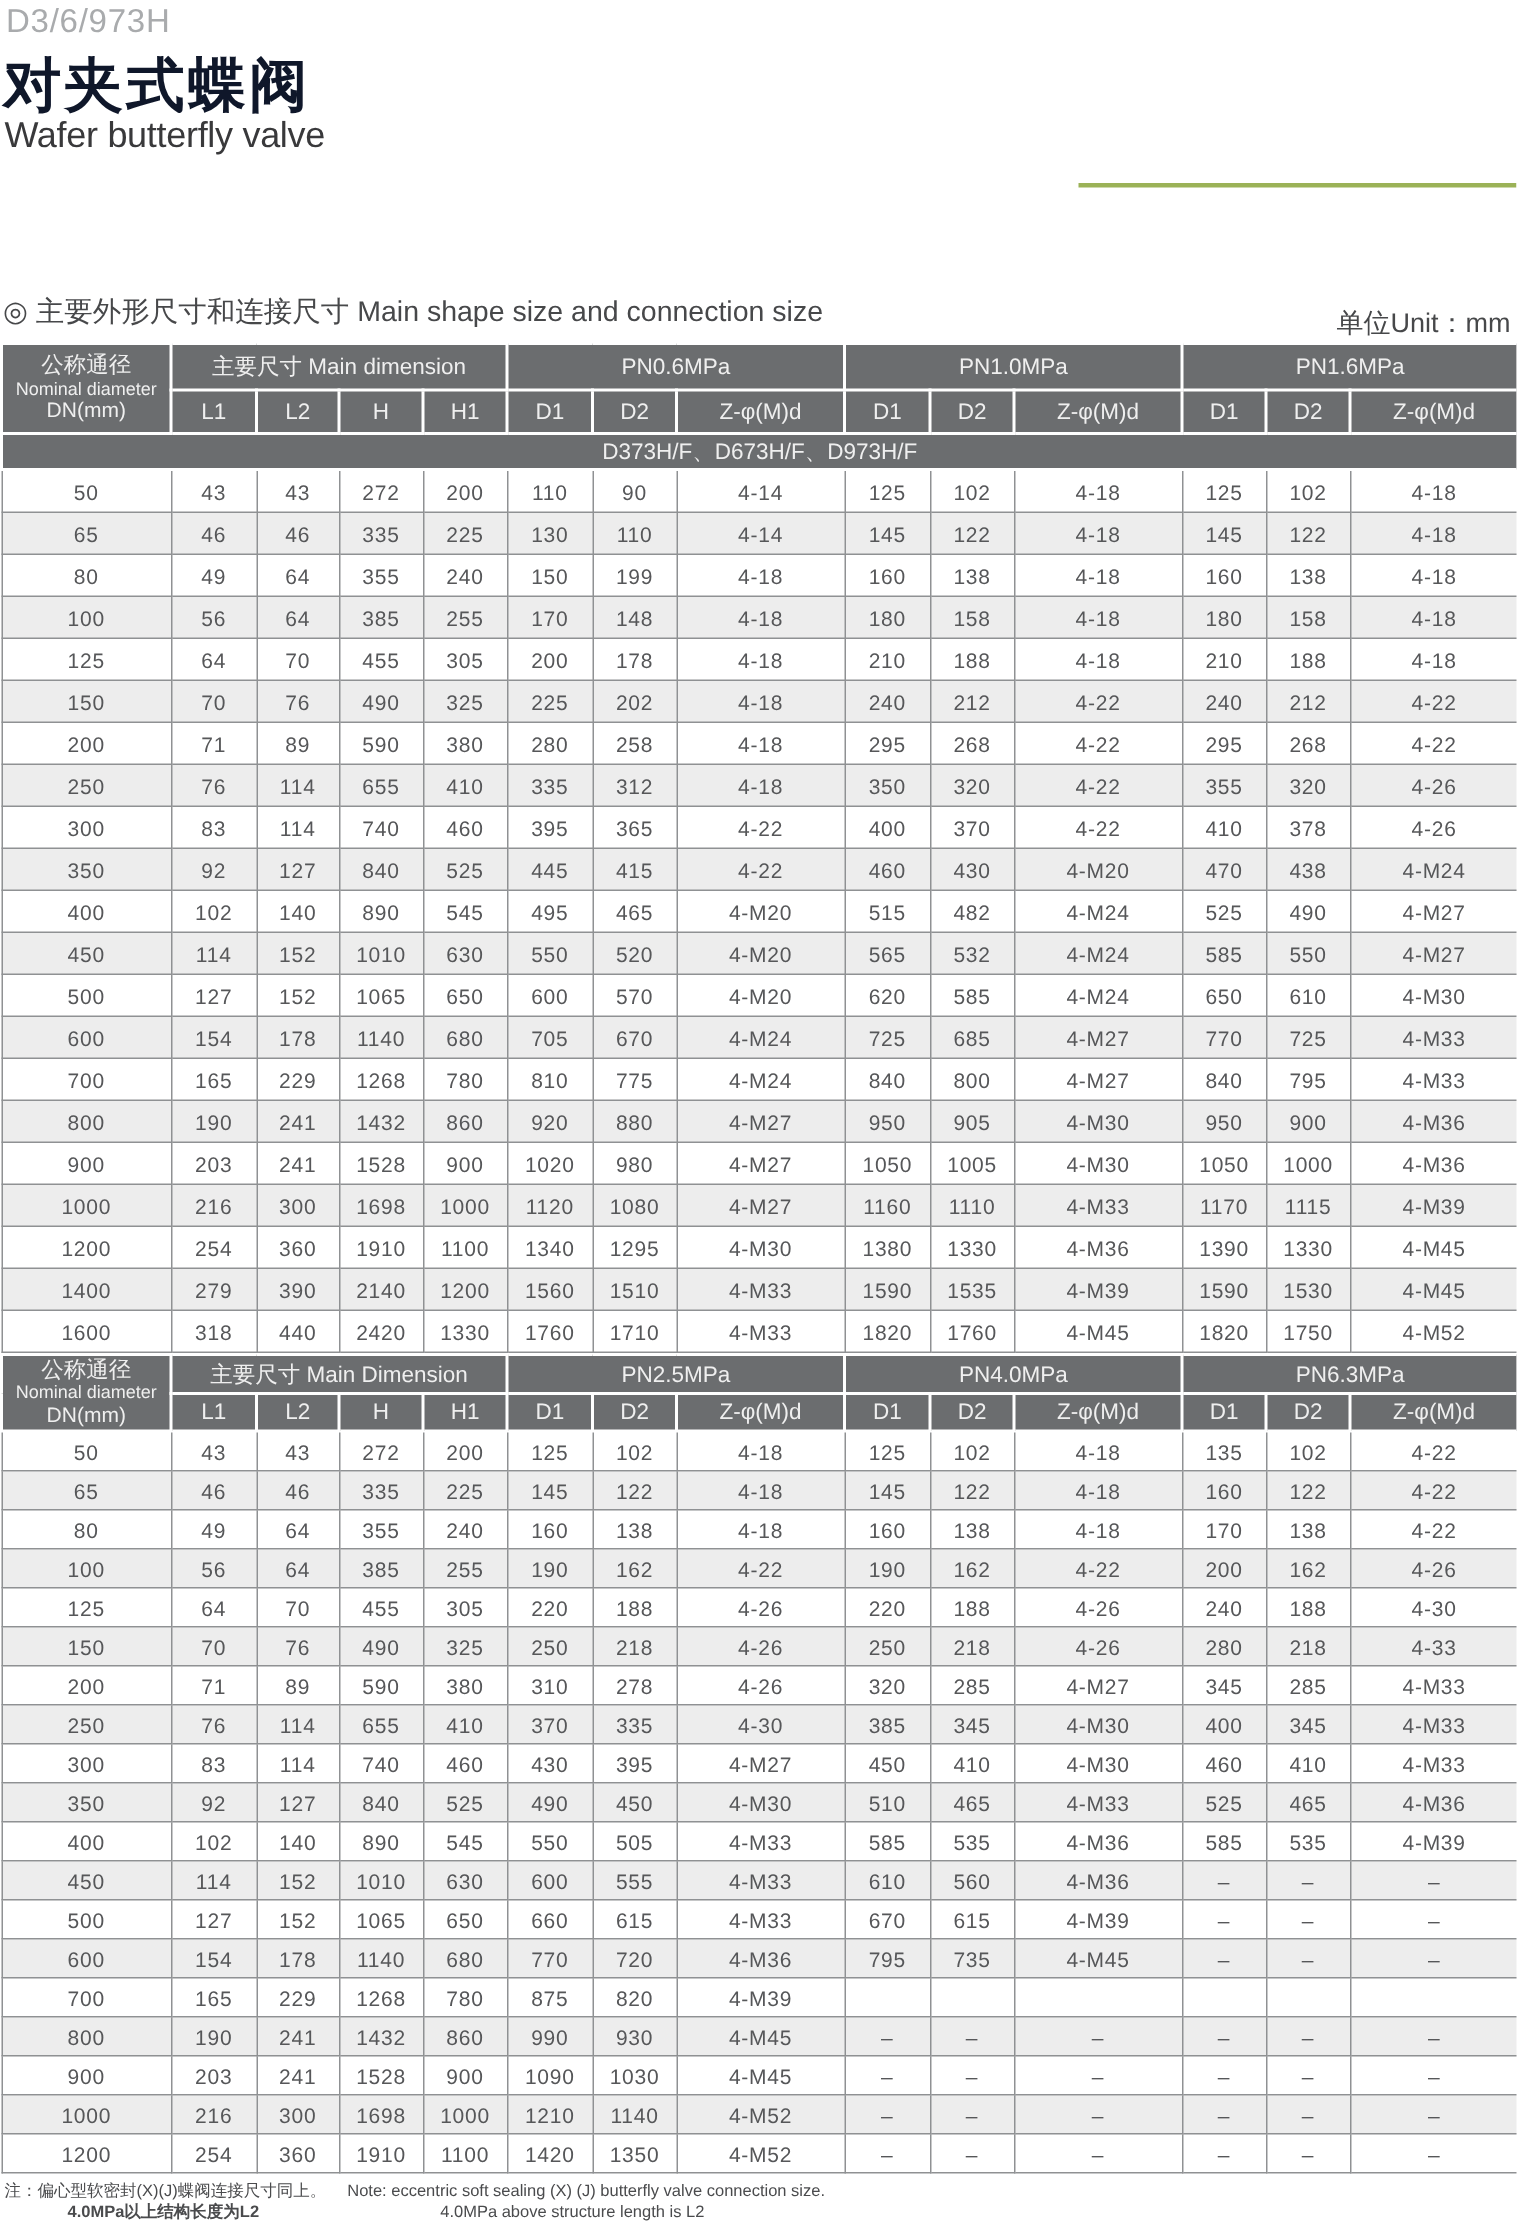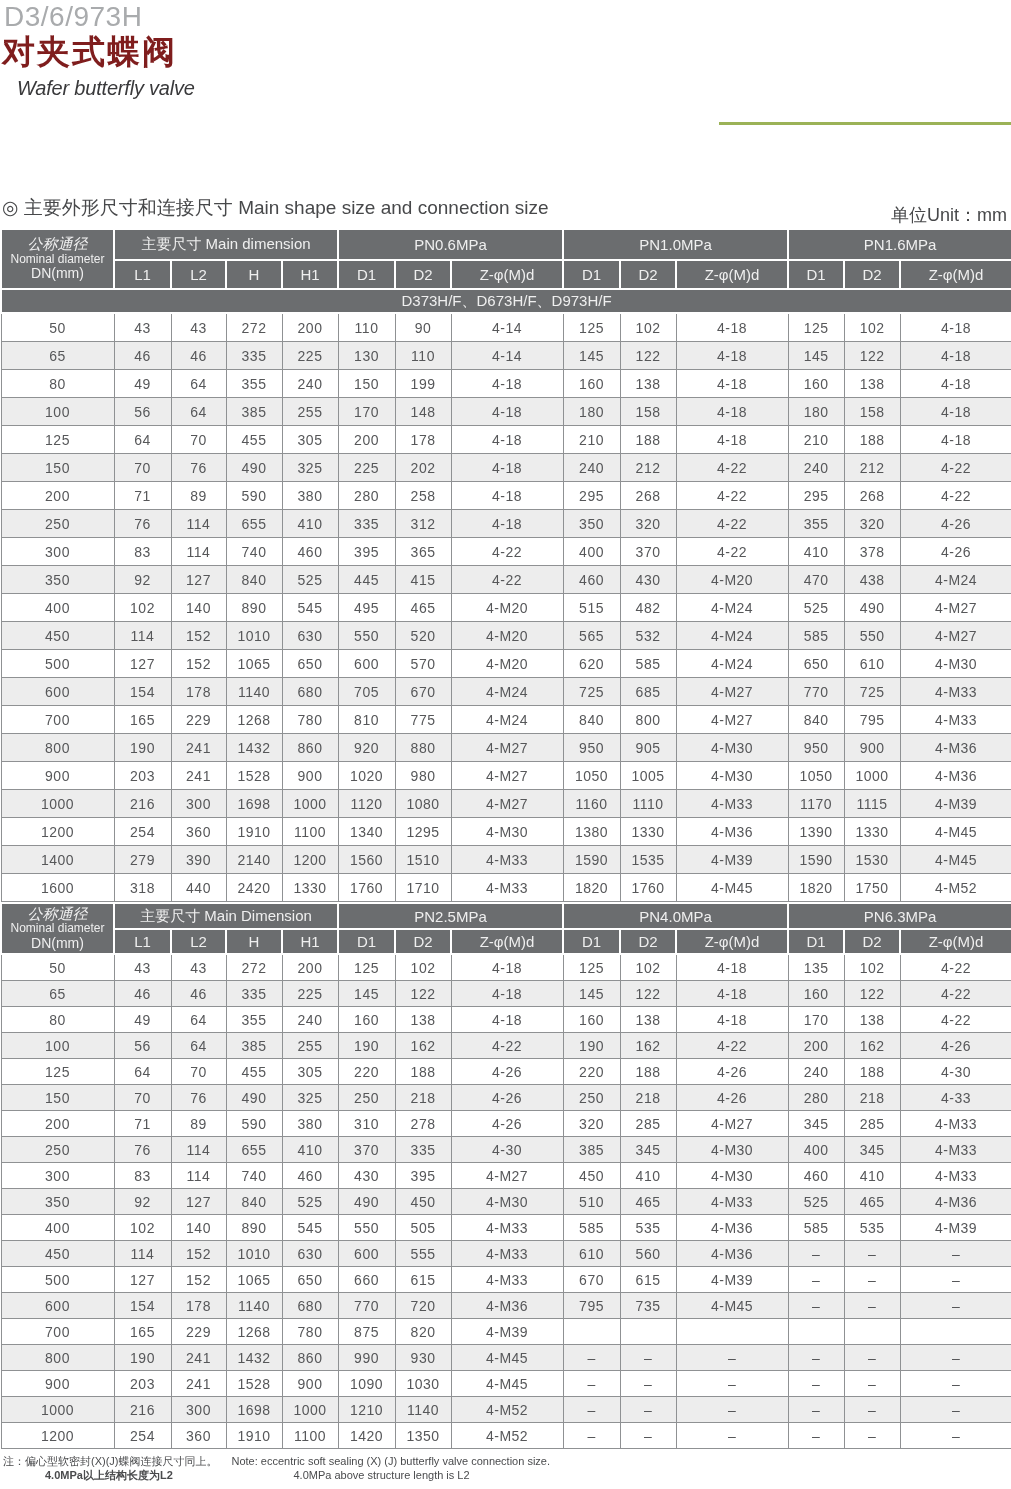--- a/index.html
+++ b/index.html
@@ -1,36 +1,36 @@
 <!DOCTYPE html>
 <html><head>
 <meta charset="utf-8">
 <style>
   html,body{margin:0;padding:0;}
   body{
     width:1011px;height:1489px;position:relative;overflow:hidden;
     background:#ffffff;color:#565759;
     font-family:"Liberation Sans","DejaVu Sans",sans-serif;
   }
-  .model-code{position:absolute;left:4px;top:1px;font-size:28px;color:#a9abad;letter-spacing:.5px;}
-  .title-cn{position:absolute;left:2px;top:30px;font-size:33px;color:#7f1d1d;font-weight:600;letter-spacing:2px;}
-  .title-en{position:absolute;left:17px;top:77px;font-size:20px;color:#39393b;letter-spacing:-.2px;font-style:italic;}
+  .model-code{position:absolute;left:4px;top:1px;font-size:22px;color:#a9abad;letter-spacing:.5px;}
+  .title-cn{position:absolute;left:2px;top:30px;font-size:39px;color:#0f172a;font-weight:600;letter-spacing:2px;}
+  .title-en{position:absolute;left:3px;top:77px;font-size:24px;color:#39393b;letter-spacing:-.2px;}
   .accent-line{position:absolute;left:719px;top:122px;width:292px;height:3px;background:#9bb257;}
   .section-title{position:absolute;left:2px;top:195px;font-size:19px;color:#47484a;}
   .unit-label{position:absolute;right:4px;top:203px;font-size:18px;color:#47484a;}
   .tables{position:absolute;left:0;top:228px;width:1011px;}
   table{border-collapse:collapse;table-layout:fixed;width:1011px;}
   th{background:#6b6d6f;color:#efefef;font-weight:400;border:2px solid #ffffff;padding:0;text-align:center;}
   .t1 tr.group th{height:29px;font-size:15px;}
   .t1 tr.cols th{height:27px;font-size:15px;}
   .t2 tr.group th{height:24px;font-size:15px;}
   .t2 tr.cols th{height:23px;font-size:15px;}
   tr.series th{height:22px;font-size:15px;margin-left:44px;}
   th.dnhead{line-height:1.12;}
-  th.dnhead .cn{display:block;font-size:15px;font-style:italic;}
+  th.dnhead .cn{display:block;font-size:15px;}
   th.dnhead .en{display:block;font-size:12px;}
   th.dnhead .dn{display:block;font-size:14px;}
   tbody td{
     border:1px solid #8f9193;text-align:center;background:#ffffff;
     font-size:14px;color:#565759;letter-spacing:.5px;padding:0;
   }
   .t1 tbody td{height:27px;}
   .t2 tbody td{height:25px;}
   tbody tr.alt td{background:#ededed;}
   .notes{position:absolute;left:3px;top:1455px;display:flex;gap:14px;font-size:11px;color:#4a4b4d;line-height:1.25;}

